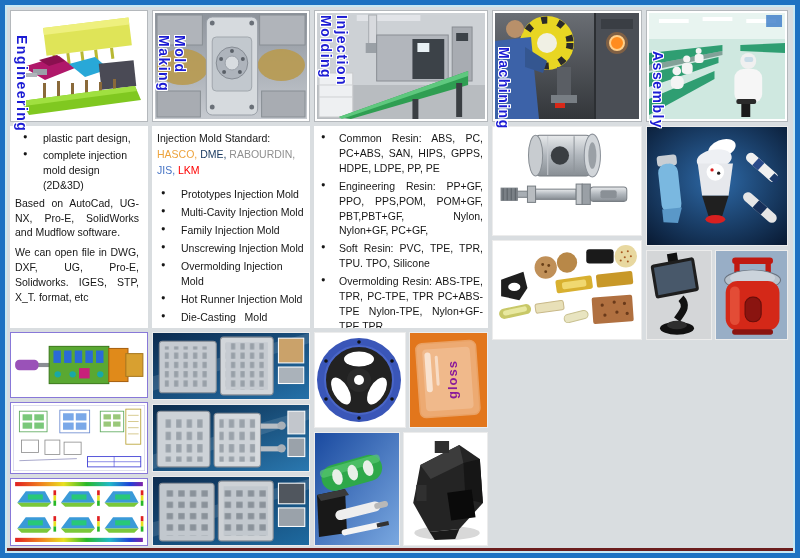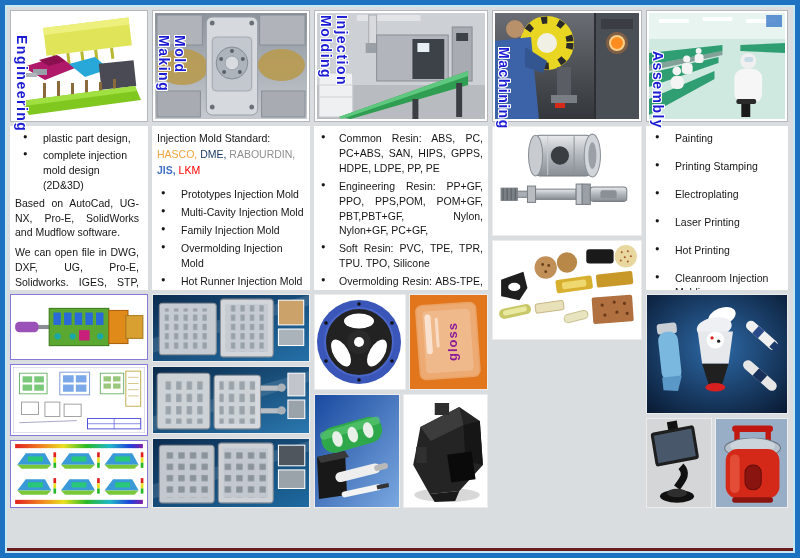--- a/index.html
+++ b/index.html
@@ -12,21 +12,21 @@
 
   .header { height: 112px; background: #fff; border: 1px solid #b4b8bc; position: relative; padding: 2px; }
   .header svg { width: 100%; height: 100%; display: block; }
   .vlabel { position: absolute; left: 3px; writing-mode: vertical-rl; font-weight: bold; font-size: 14px;
             letter-spacing: 1.5px; color: #1b1bd4; z-index: 5;
             text-shadow: 1px 0 0 #fff, -1px 0 0 #fff, 0 1px 0 #fff, 0 -1px 0 #fff,
                          1px 1px 0 #fff, -1px -1px 0 #fff, 1px -1px 0 #fff, -1px 1px 0 #fff; }
   .c1 .vlabel { top: 24px; } .c2 .vlabel { top: 24px; } .c3 .vlabel { top: 4px; }
   .c4 .vlabel { top: 36px; } .c5 .vlabel { top: 40px; }
 
-  .textbox { height: 164px; background: #fff; padding: 5px 5px 0 5px; font-size: 10.5px;
+  .textbox { height: 202px; background: #fff; padding: 5px 5px 0 5px; font-size: 10.5px;
              line-height: 1.42; color: #161616; overflow: hidden; }
   ul.blist { list-style: none; margin: 0; padding: 0; }
   .blist li { position: relative; padding-left: 24px; margin-bottom: 3px; }
   .blist li::before { content: "●"; position: absolute; left: 4px; top: 1px; font-size: 7.5px; }
   .c1 .blist li { padding-left: 28px; margin-bottom: 2px; }
   .c1 .blist li::before { left: 8px; }
   .c3 .textbox { text-align: justify; }
   .c3 .blist li { padding-left: 20px; margin-bottom: 3px; }
   .c3 .blist li::before { left: 2px; }
   .c4 .blist li { margin-bottom: 17px; }
@@ -208,27 +208,28 @@
           <rect x="2" y="78" width="44" height="26" fill="#a8acb2" stroke="#888e94"></rect>
           <rect x="108" y="78" width="44" height="26" fill="#a8acb2" stroke="#888e94"></rect>
         </svg>
       </div>
       <div class="textbox">
         <div class="intro">
           <span>Injection Mold Standard: </span>
           <span class="brand" style="color: rgb(237, 163, 60);">HASCO,</span>
           <span class="brand" style="color: rgb(23, 55, 94);">DME,</span>
           <span class="brand" style="color: rgb(143, 143, 143);">RABOURDIN,</span>
-          <span class="brand" style="color: rgb(68, 114, 196); font-weight: bold;">JIS,</span>
+          <span class="brand" style="color: rgb(68, 114, 196);">JIS,</span>
           <span class="brand" style="color: rgb(254, 0, 0);">LKM</span>
         </div>
         <ul class="blist">
           <li>Prototypes Injection Mold</li>
           <li>Multi-Cavity Injection Mold</li>
           <li>Family Injection Mold</li>
+          <li>Unscrewing Injection Mold</li>
           <li>Overmolding Injection Mold</li>
           <li>Hot Runner Injection Mold</li>
           <li>Die-Casting&nbsp;&nbsp;&nbsp;Mold</li>
           <li>Silicone Compression Mold</li>
 
         </ul>
       </div>
       <div class="gallery">
         <div class="gphoto" style="height:68px">
           <svg viewBox="0 0 148 64" preserveAspectRatio="none">
@@ -556,31 +557,20 @@
             <circle cx="28" cy="58" r="4.4"></circle>
               <rect x="22" y="63" width="13" height="13" rx="5"></rect>
           </g>
           <circle cx="100" cy="48" r="8" fill="#f0f0f0"></circle>
           <rect x="96" y="44" width="9" height="5" rx="2" fill="#c8dce8"></rect>
           <rect x="86" y="56" width="28" height="34" rx="9" fill="#f6f6f6"></rect>
           <rect x="93" y="88" width="9" height="16" fill="#1a1a1a"></rect>
           <rect x="88" y="86" width="20" height="5" rx="2" fill="#2a2a2a"></rect>
           <rect x="118" y="2" width="16" height="12" fill="#3a7ac8" opacity="0.8"></rect>
         </svg>
-      </div>
-      <div class="textbox">
-        <ul class="blist">
-          <li>Painting</li>
-          <li>Printing Stamping</li>
-          <li>Electroplating</li>
-          <li>Laser Printing</li>
-          <li>Hot Printing</li>
-          <li>Cleanroom Injection Molding</li>
-          <li>Assembly &amp; Package</li>
-        </ul>
       </div>
       <div class="gallery">
         <div class="gphoto" style="height:120px">
           <svg viewBox="0 0 127 110" preserveAspectRatio="none">
             <defs>
                 <radialGradient id="dvbg" cx="0.5" cy="0.45" r="0.75">
               <stop offset="0" stop-color="#2e6aa8"></stop>
                   <stop offset="1" stop-color="#081830"></stop>
             </radialGradient>
               </defs>

